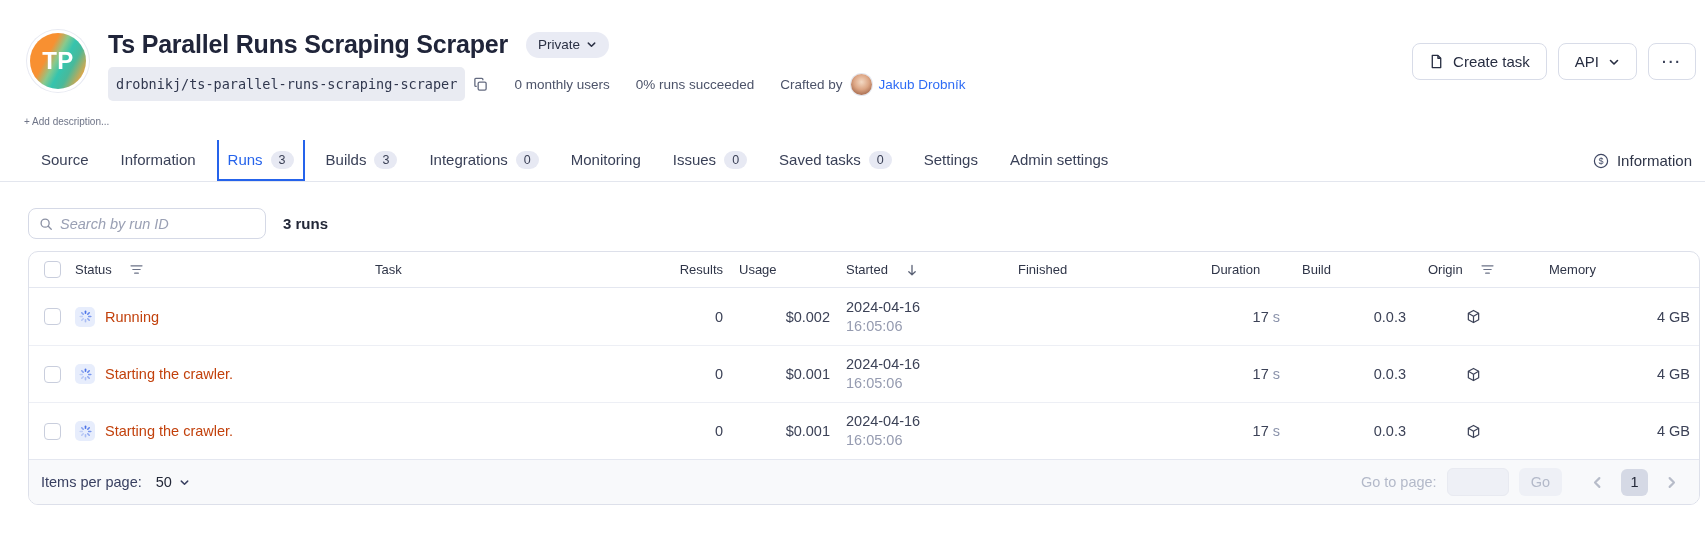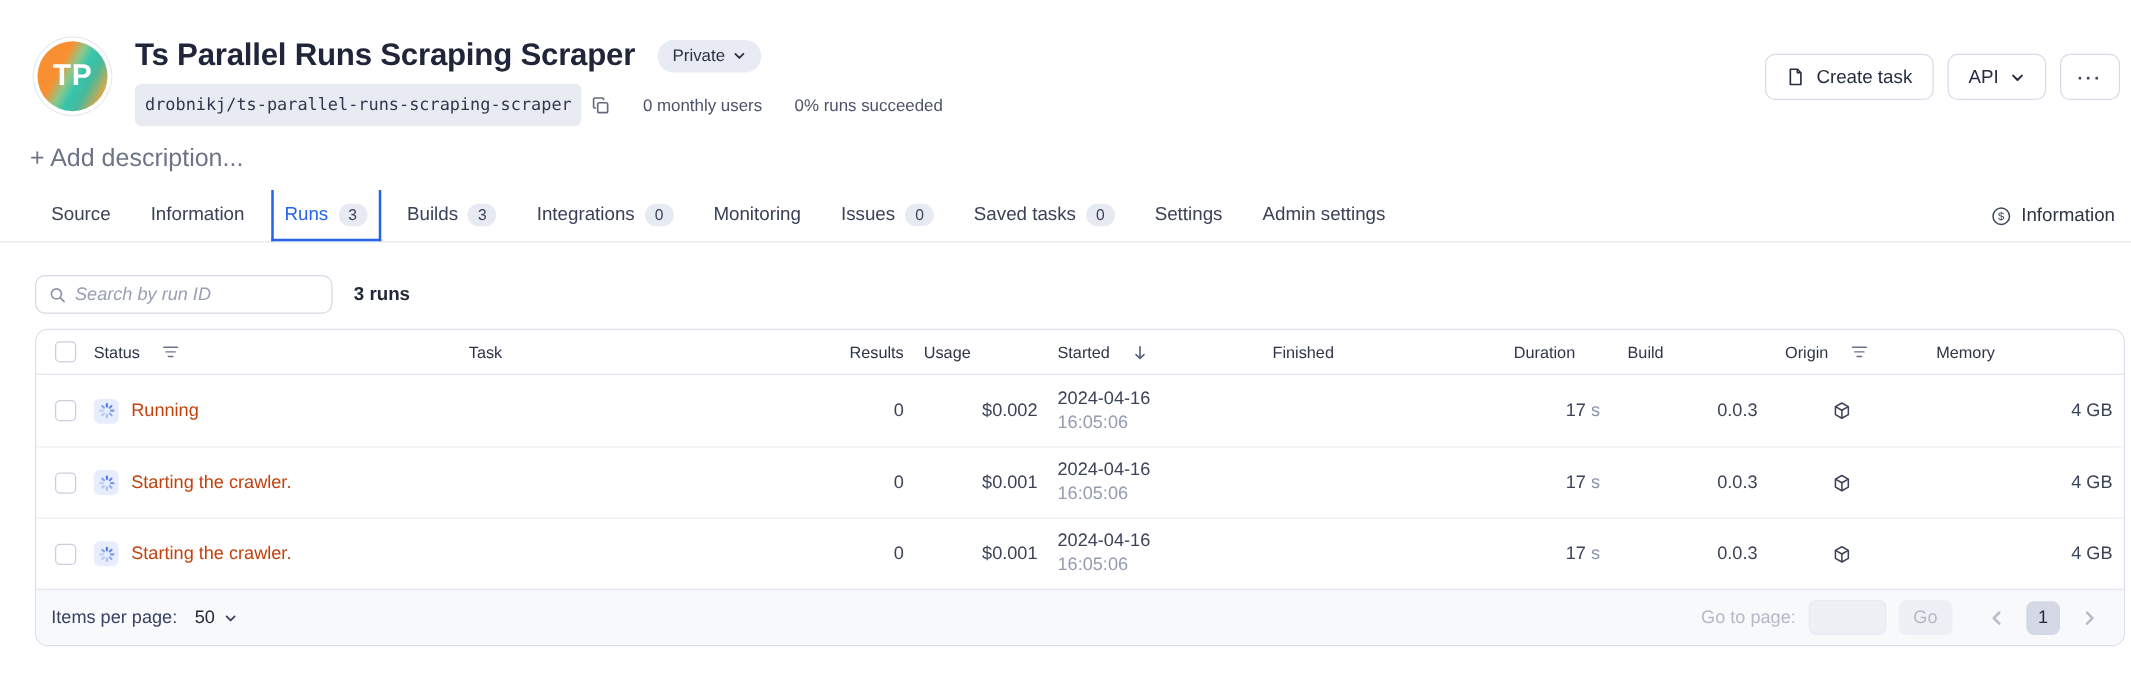--- a/index.html
+++ b/index.html
@@ -28,21 +28,21 @@
   .author-avatar { width:21px; height:21px; border-radius:50%; margin-left:8px;
     background:radial-gradient(circle at 50% 38%, #f3d9c4 0%, #dca584 45%, #a96f52 78%, #7c4f3a 100%);
     box-shadow:0 0 0 1px #e3e6ee; }
   .author-link { margin-left:7px; font-size:13.5px; color:#2e6cf5; cursor:pointer; }
   .hdr-actions { display:flex; gap:11px; margin-top:13px; }
   .btn { display:inline-flex; align-items:center; gap:9px; height:37px; padding:0 16px; background:#fff;
     border:1px solid #d8dce8; border-radius:8px; font-size:15px; color:#272d41; cursor:pointer; }
   .btn-more { padding:0 13px; letter-spacing:2px; font-weight:bold; color:#3a4158; font-size:14px; }
 
   
-  .add-desc { margin:15px 0 1px 24px; font-size:20px; color:#6e7487; cursor:pointer; }
+  .add-desc { margin:15px 0 1px 24px; font-size:10px; color:#6e7487; cursor:pointer; }
 
   
   .tabs { display:flex; align-items:stretch; height:42px; margin-top:13px; border-bottom:1px solid #e3e6ee; padding-left:30px; }
   .tab { display:flex; align-items:center; padding:0 9px; margin-right:10px; font-size:15px; color:#3a4158; cursor:pointer;
     border-left:2px solid transparent; border-right:2px solid transparent; border-bottom:2px solid transparent; }
   .tab.active { color:#2563eb; border-left-color:#2563eb; border-right-color:#2563eb; border-bottom-color:#2563eb; }
   .tab-badge { margin-left:8px; background:#e7e9f3; border-radius:10px; padding:2px 8px; font-size:12.5px; color:#3c4257; }
   .publication { margin-left:auto; display:flex; align-items:center; gap:8px; padding-right:13px; font-size:15px; color:#2f3548; cursor:pointer; }
 
   
@@ -118,20 +118,25 @@
         <div class="meta-row">
           <span class="repo-pill">drobnikj/ts-parallel-runs-scraping-scraper</span>
           <span class="copy-btn">
             <svg viewBox="0 0 16 16" width="15" height="15" fill="none" stroke="#646b80" stroke-width="1.4">
                 <rect x="5.5" y="5.5" width="8.5" height="8.5" rx="1.5"></rect>
                 <path d="M10.5 3.5 v-1 a1 1 0 0 0 -1 -1 h-6.5 a1 1 0 0 0 -1 1 v6.5 a1 1 0 0 0 1 1 h1"></path>
               </svg>
           </span>
           <span class="meta-item">0 monthly users</span>
           <span class="meta-item">0% runs succeeded</span>
+          <span class="crafted">
+            <span>Crafted by</span>
+            <span class="author-avatar"></span>
+            <span class="author-link">Jakub Drobník</span>
+          </span>
         </div>
       </div>
     </div>
     <div class="hdr-actions">
       <button class="btn">
         <svg viewBox="0 0 16 16" width="15" height="15" fill="none" stroke="#272d41" stroke-width="1.4" stroke-linejoin="round">
             <path d="M3.5 1.5 h6 l3 3 v10 h-9 z"></path>
             <path d="M9.5 1.5 v3 h3"></path>
           </svg>
         <span>Create task</span>

